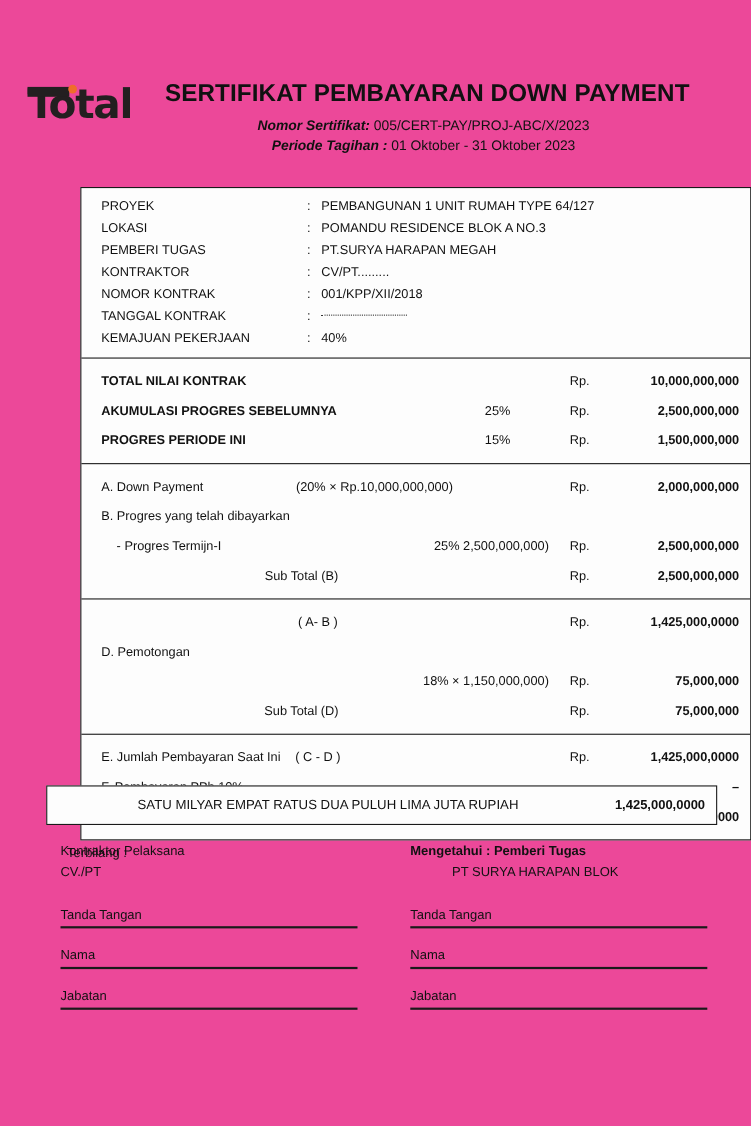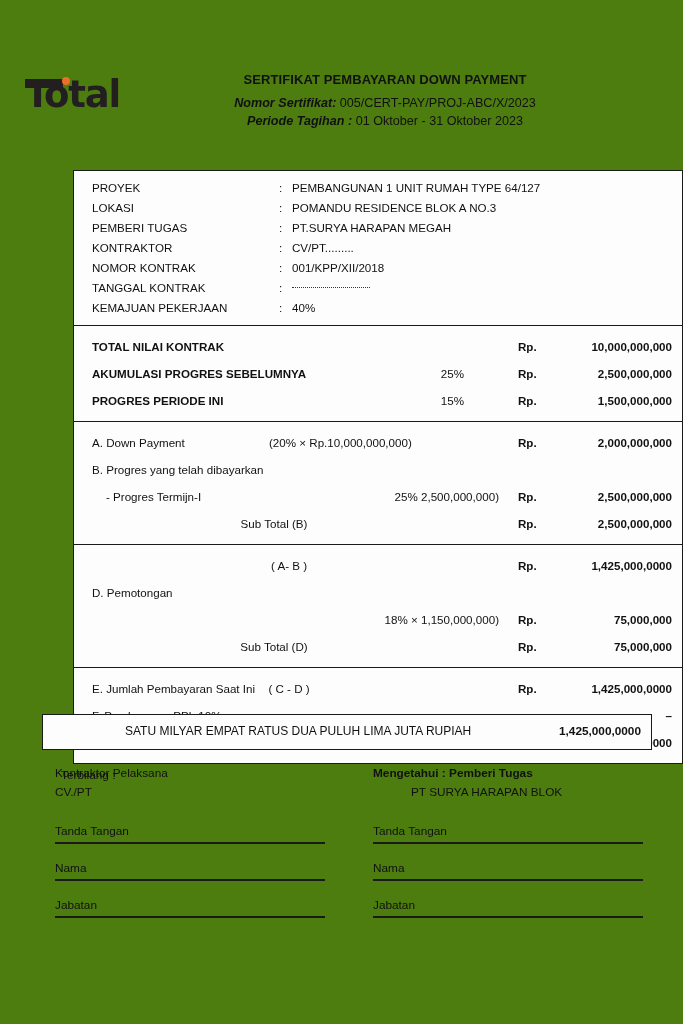--- a/index.html
+++ b/index.html
@@ -14,21 +14,21 @@
     color: #111111;
     overflow: hidden;
     position: relative;
   }
 
   .page {
     position: absolute;
     left: 0; top: 0;
     width: 683px;
     height: 1024px;
-    background: #4d7c0f;
+    background: #ec4899;
   }
 
   
   .header {
     position: absolute;
     left: 0; top: 72px;
     width: 683px;
     height: 92px;
   }
   .logo {
@@ -60,21 +60,21 @@
   }
 
   .title-block {
     position: absolute;
     left: 150px;
     top: 0;
     width: 470px;
     text-align: center;
   }
   .doc-title {
-    font-size: 13px;
+    font-size: 22px;
     font-weight: bold;
     letter-spacing: 0.1px;
     color: #111;
     margin: 0 0 9px 0;
     white-space: nowrap;
   }
   .sub-line {
     font-size: 12.6px;
     margin: 0 0 4px 0;
     white-space: nowrap;
@@ -135,21 +135,21 @@
   .c-pct {
     position: absolute;
     left: 0;
     width: 390px;
     text-align: right;
   }
   .c-rp {
     position: absolute;
     left: 444px;
     top: 0;
-    font-weight: bold;
+    font-weight: normal;
   }
   .c-amt {
     position: absolute;
     left: 0;
     top: 0;
     width: 598px;
     text-align: right;
     font-weight: bold;
   }
   .c-center {

